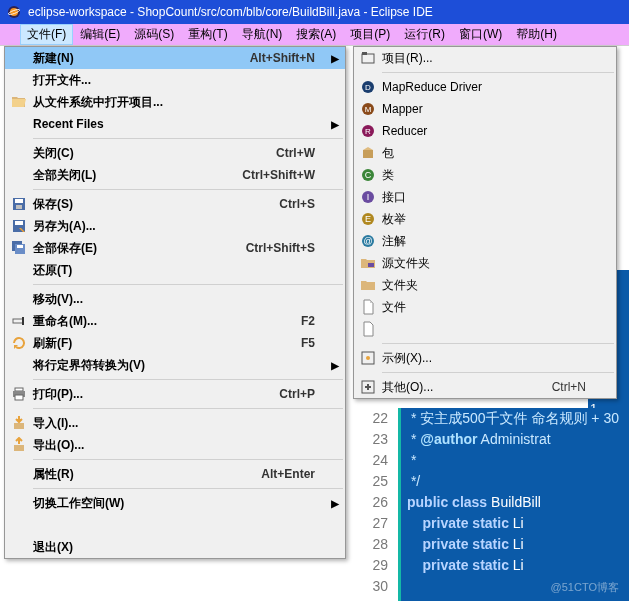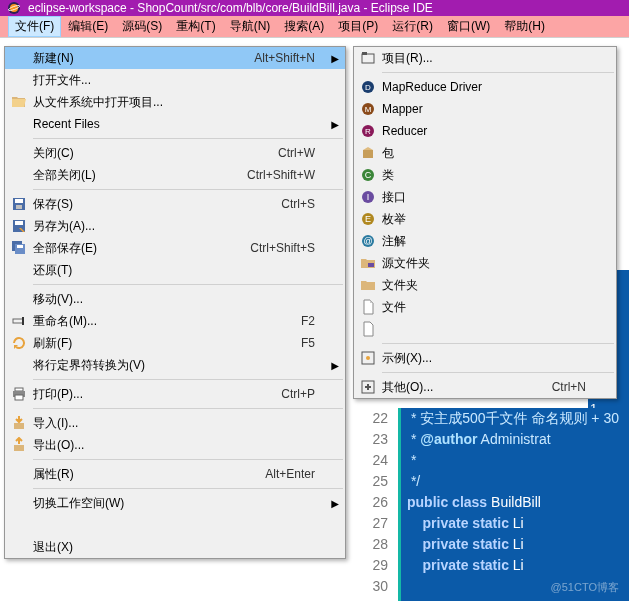--- a/index.html
+++ b/index.html
@@ -1,24 +1,24 @@
 <!DOCTYPE html>
 <html><head>
 <meta charset="utf-8">
 <style>
 * { margin: 0; padding: 0; box-sizing: border-box; font-family: "Microsoft YaHei", "Segoe UI", sans-serif; }
 body { width: 629px; height: 601px; overflow: hidden; background: #fff; font-size: 12px; }
-.titlebar { background: #a21caf; color: #fff; height: 16px; display: flex; align-items: center; padding: 0 6px; gap: 6px; }
+.titlebar { background: #1d4ed8; color: #fff; height: 24px; display: flex; align-items: center; padding: 0 6px; gap: 6px; }
 .titlebar svg { width: 16px; height: 16px; }
 .titlebar-text { font-size: 12px; white-space: nowrap; }
-.menubar { background: #fca5a5; border-bottom: 1px solid #d0d0d0; height: 22px; display: flex; align-items: center; padding: 0 8px; }
+.menubar { background: #f0abfc; border-bottom: 1px solid #d0d0d0; height: 22px; display: flex; align-items: center; padding: 0 20px; }
 .menubar-item { padding: 2px 7px; font-size: 12px; cursor: default; }
 .menubar-item.active { background: #cce8ff; border: 1px solid #99d1ff; padding: 1px 6px; }
 .menu { position: absolute; background: #f0f0f0; border: 1px solid #979797; box-shadow: 2px 2px 4px rgba(0,0,0,0.3); z-index: 100; }
-.menu1 { left: 4px; top: 46px; width: 342px; }
+.menu1 { left: 4px; top: 46px; width: 342px; font-weight: bold; }
 .menu2 { left: 353px; top: 46px; width: 264px; }
 .menu-item { display: flex; align-items: center; height: 22px; padding: 0 24px 0 2px; position: relative; }
 .menu-item.highlighted { background: #90c8f6; }
 .menu-item .icon-slot { width: 24px; height: 22px; display: flex; align-items: center; justify-content: center; flex-shrink: 0; }
 .menu-item .label { flex: 1; padding-left: 2px; }
 .menu-item .shortcut { color: #333; padding-right: 6px; }
 .menu-item .arrow { position: absolute; right: 6px; font-size: 10px; }
 .menu-sep { height: 1px; background: #d0d0d0; margin: 3px 2px 3px 28px; }
 .editor-tab-area { position: absolute; left: 588px; top: 57px; width: 41px; height: 48px; background: #fff; border-left: 1px solid #ccc; font-size: 11px; padding: 2px; overflow: hidden; text-align: center; }
 .code-area { position: absolute; left: 353px; top: 408px; right: 0; bottom: 0; display: flex; background: #fff; font-family: Consolas, monospace; font-size: 14px; }

